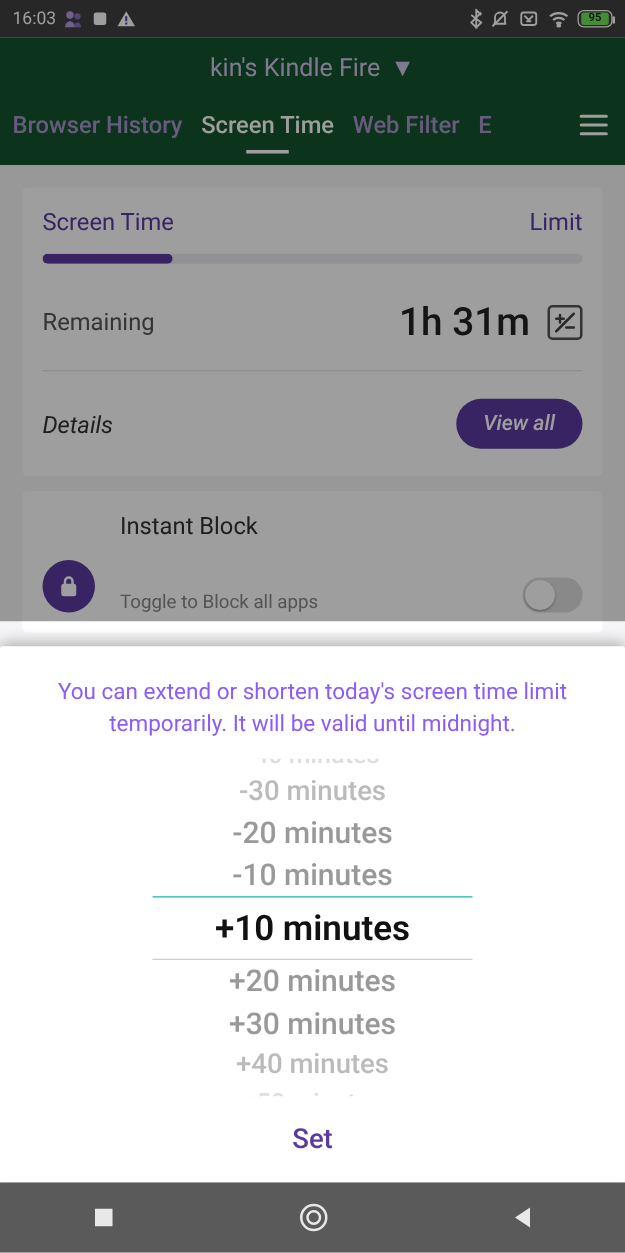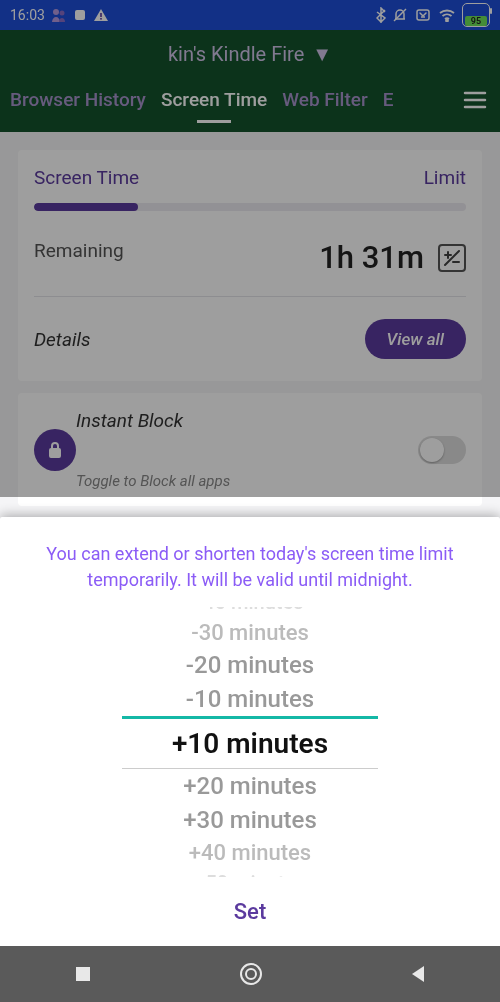--- a/index.html
+++ b/index.html
@@ -1,24 +1,24 @@
 <!DOCTYPE html>
 <html><head>
 <meta charset="utf-8">
 <style>
   * { box-sizing: border-box; margin: 0; padding: 0; font-family: -apple-system, "Segoe UI", Roboto, sans-serif; }
   body { width: 500px; height: 1002px; background: #555; position: relative; overflow: hidden; }
   .phone { width: 500px; height: 1002px; position: relative; background: #f5f5f7; }
   .dim-overlay { position: absolute; inset: 0; background: rgba(0,0,0,0.38); z-index: 5; pointer-events: none; }
 
   
-  .statusbar { height: 30px; background: #1d4ed8; display: flex; align-items: center; padding: 0 10px; color: #fff; font-size: 14px; justify-content: space-between; }
+  .statusbar { height: 30px; background: #404040; display: flex; align-items: center; padding: 0 10px; color: #fff; font-size: 14px; justify-content: space-between; }
   .sb-left, .sb-right { display: flex; align-items: center; gap: 6px; }
   .sb-ico { display:inline-flex; }
-  .battery { display:inline-flex; align-items:flex-end; border:1.5px solid #fff; border-radius:5px; padding:0 2px; height:24px; position:relative; }
+  .battery { display:inline-flex; align-items:center; border:1.5px solid #fff; border-radius:5px; padding:0 2px; height:14px; position:relative; }
   .battery::after{content:"";position:absolute;right:-3px;top:4px;width:2px;height:6px;background:#fff;border-radius:1px;}
   .battery-fill{background:#6ee35a;width:22px;height:10px;border-radius:2px;display:flex;align-items:center;justify-content:center;font-size:9px;color:#222;font-weight:600;}
 
   
   .header { background: #14532d; }
   .header-title-row { height: 48px; display:flex; align-items:center; justify-content:center; gap:8px; color:#d0c4e8; font-size:20px; }
   .tabs-row { height: 54px; display:flex; align-items:center; position:relative; }
   .tabs { display:flex; gap:15px; padding:0 10px; overflow:hidden; flex:1; }
   .tab { color:#a793cc; font-size:19px; font-weight:500; white-space:nowrap; position:relative; padding-bottom:12px;}
   .tab.active { color:#fff; }
@@ -28,45 +28,45 @@
 
   
   .content { padding: 18px 18px 0; }
   .card { background:#fff; border-radius:4px; padding: 0; }
   .card-row { padding: 16px 16px 0; }
   .st-top { display:flex; justify-content:space-between; }
   .st-lbl { color:#5b3a9e; font-size:19px; }
   .st-val-row { display:flex; justify-content:space-between; margin-top:6px; font-size:22px; font-weight:500; color:#222; }
   .progress-track { height:8px; background:#eceaf0; border-radius:4px; margin:14px 16px 0; overflow:hidden;}
   .progress-fill { height:100%; background:#5b3a9e; border-radius:4px; width:24%; }
-  .remaining-row { display:flex; justify-content:space-between; align-items:flex-start; padding:28px 16px 20px; }
+  .remaining-row { display:flex; justify-content:space-between; align-items:center; padding:28px 16px 20px; }
   .remaining-lbl { font-size:19px; color:#555; }
   .remaining-val { font-size:31px; font-weight:500; color:#222; display:flex; align-items:center; gap:14px;}
   .adjust-ico { width:28px;height:28px;border:2px solid #555;border-radius:4px;display:flex;align-items:center;justify-content:center;font-size:16px;color:#555;}
   .divider { height:1px; background:#e4e4e8; margin:0 16px; }
   .details-row { display:flex; justify-content:space-between; align-items:center; padding:22px 16px;font-style:italic; }
   .details-lbl { font-size:19px; color:#333; }
   .viewall-btn { background:#5b3a9e; color:#fff; border-radius:22px; padding:10px 22px; font-size:17px; font-weight:500; }
 
-  .block-card { background:#fff; margin-top:12px; border-radius:4px; padding:16px; display:flex; align-items:center; gap:0;font-style:italic; }
+  .block-card { background:#fff; margin-top:12px; border-radius:4px; padding:16px; display:flex; align-items:flex-end; gap:20px; }
   .lock-circ { width:42px;height:42px;border-radius:50%;background:#5b3a9e;display:flex;align-items:center;justify-content:center;}
   .block-txt { flex:1; }
   .block-title{font-size:19px;color:#333;}
   .block-sub{font-size:15px;color:#888;margin-top:40px;}
   .toggle { width:48px;height:28px;background:#ddd;border-radius:14px;position:relative;}
   .toggle::after{content:"";position:absolute;left:2px;top:2px;width:24px;height:24px;background:#fff;border-radius:50%;box-shadow:0 1px 2px rgba(0,0,0,0.3);}
 
   
   .sheet { position:absolute; left:0; right:0; bottom:56px; background:#fff; z-index:10; border-top-left-radius:2px; border-top-right-radius:2px; box-shadow:0 -2px 12px rgba(0,0,0,0.3);}
   .sheet-msg { padding:24px 30px 8px; text-align:center; font-size:18px; line-height:1.45; color:#8b5cf6; }
   .picker { height:270px; position:relative; margin-top:6px; display:flex; flex-direction:column; align-items:center; justify-content:center; overflow:hidden;}
   .picker-item { font-size:22px; color:#bbb; padding:3px 0; font-weight:500;}
   .picker-item.faint{color:#ddd;font-size:20px;}
   .picker-item.near{color:#999;font-size:24px;}
-  .picker-item.selected{color:#111;font-size:28px;font-weight:600;border-top:3px solid #14b8a6;border-bottom:1px solid #ccc;padding:8px 50px;}
+  .picker-item.selected{color:#111;font-size:28px;font-weight:600;border-top:1px solid #14b8a6;border-bottom:1px solid #ccc;padding:8px 50px;}
   .set-btn { text-align:center; padding:22px 0; font-size:22px; color:#5b3a9e; font-weight:500; }
 
   
   .navbar { position:absolute; bottom:0; left:0; right:0; height:56px; background:#5a5a5a; display:flex; align-items:center; justify-content:space-around; z-index:20;}
   .nav-ico { display:flex; }
 </style>
 </head>
 <body>
 
 <div class="phone">

